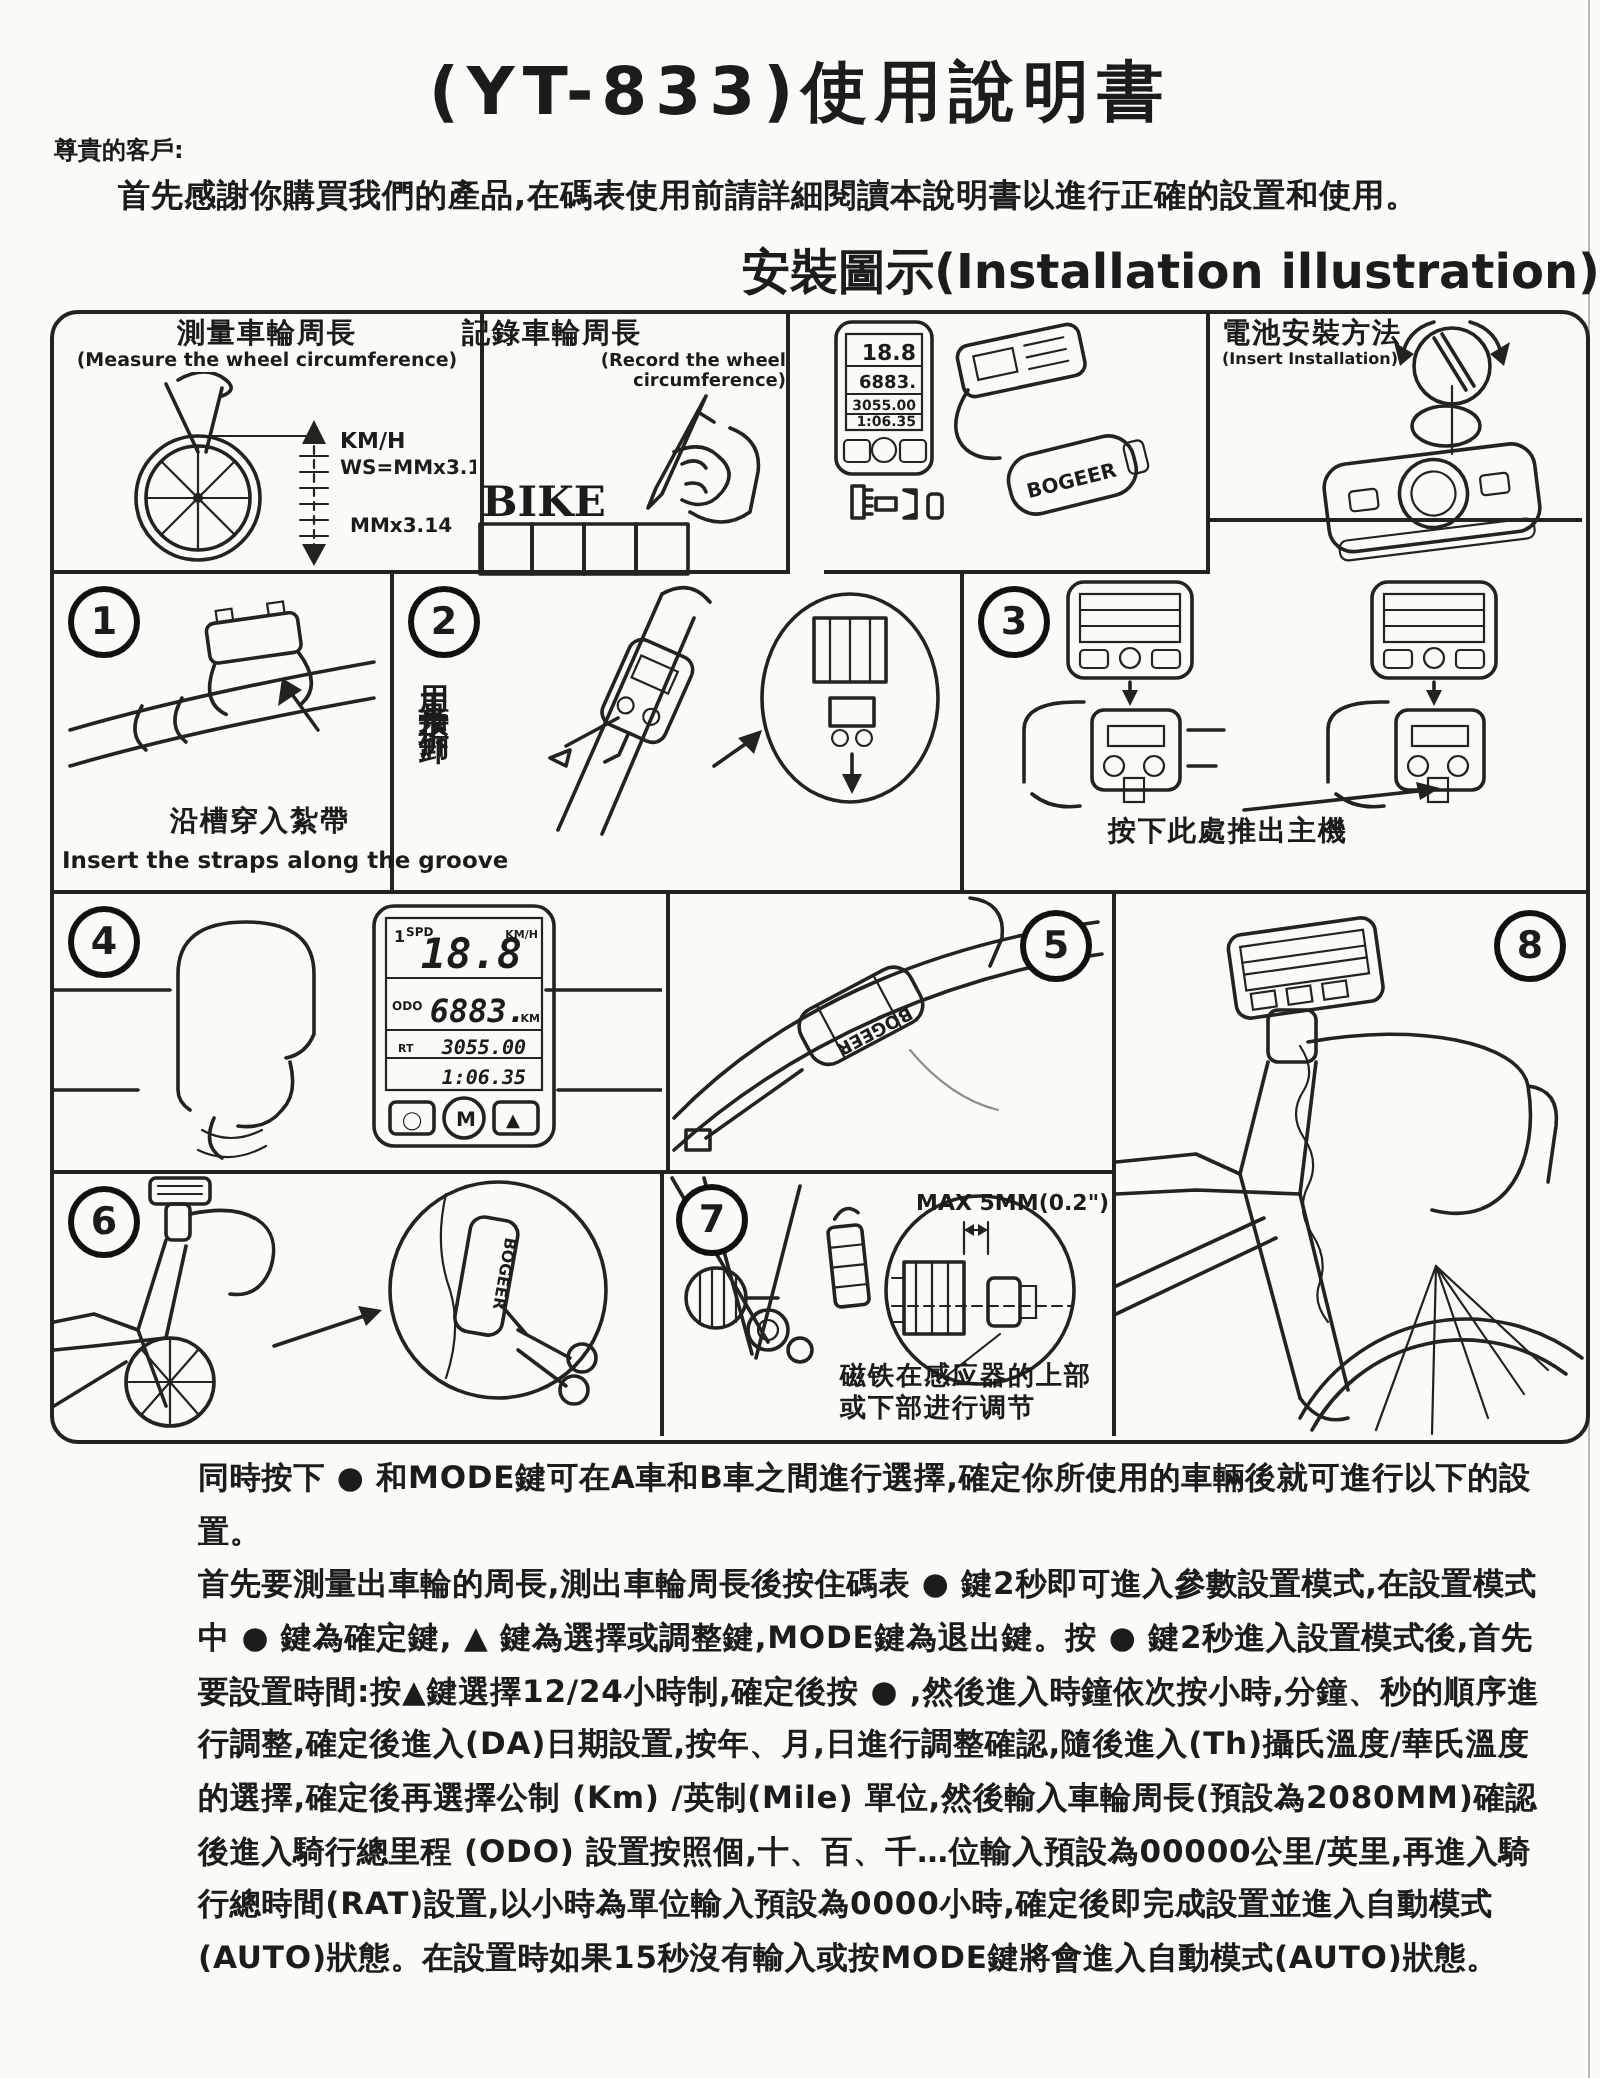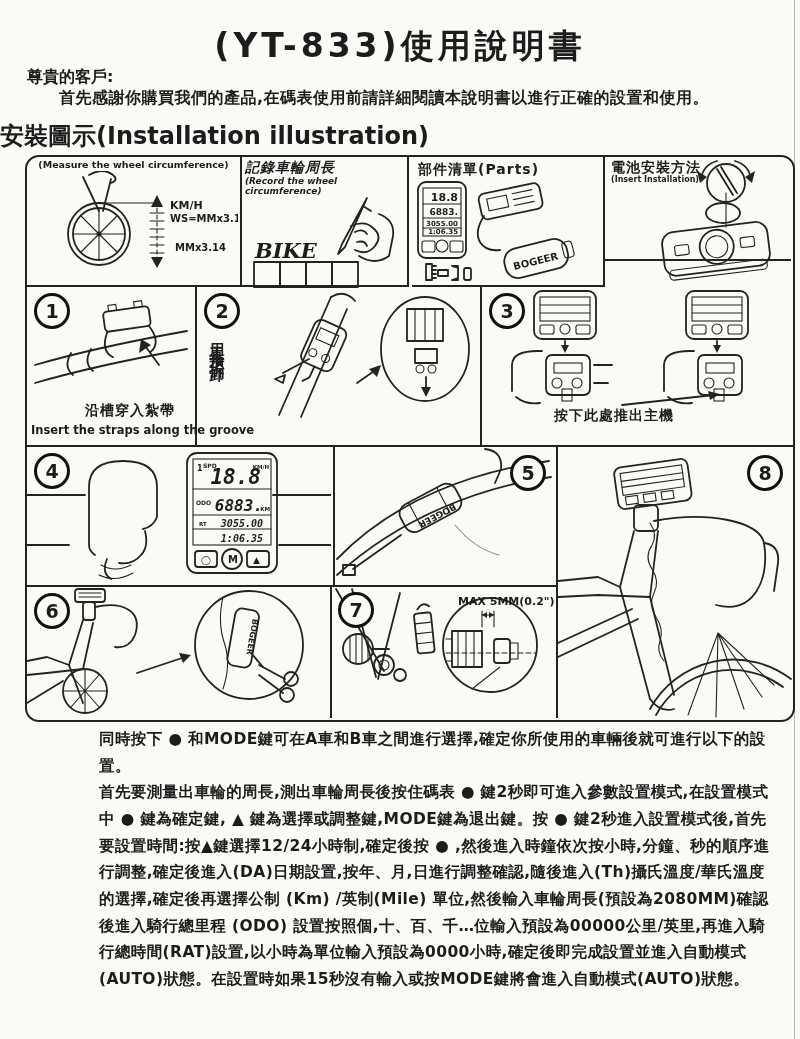--- a/index.html
+++ b/index.html
@@ -2,24 +2,24 @@
 <html><head>
 <meta charset="utf-8">
 <style>
   html,body{margin:0;padding:0;background:#e8e8e4;}
   .page{position:relative;width:800px;height:1039px;background:#fbfaf6;
         font-family:"DejaVu Sans",sans-serif;color:#1c1c1c;overflow:hidden;margin:0 auto;}
   .edge-line{position:absolute;top:0;right:5px;width:1px;height:100%;background:#b9b9b2;}
 
   .title{position:absolute;top:24px;left:0;width:100%;text-align:center;
          font-size:33px;font-weight:bold;letter-spacing:4px;}
-  .salutation{position:absolute;top:67px;left:27px;font-size:16px;font-weight:bold;}
+  .salutation{position:absolute;top:67px;left:27px;font-size:12px;font-weight:bold;}
   .intro{position:absolute;top:86px;left:27px;width:748px;font-size:16px;font-weight:bold;
          line-height:1.55;text-indent:2em;margin:0;letter-spacing:0.5px;}
-  .section-title{position:absolute;top:120px;left:0;width:100%;text-align:left;
+  .section-title{position:absolute;top:120px;left:0;width:100%;text-align:right;
          font-size:24px;font-weight:bold;}
 
   .diagram{position:absolute;top:155px;left:25px;width:766px;height:563px;
            border:2.5px solid #24241f;border-radius:14px;}
   .panel{position:absolute;box-sizing:border-box;}
   .br{border-right:2px solid #24241f;}
   .bb{border-bottom:2px solid #24241f;}
 
   .p-head{font-weight:bold;line-height:1.12;}
   .p-head .zh{font-size:14px;letter-spacing:1px;}
@@ -57,63 +57,61 @@
 
   <div class="title">(YT-833)使用說明書</div>
   <div class="salutation">尊貴的客戶:</div>
   <p class="intro">首先感謝你購買我們的產品,在碼表使用前請詳細閱讀本說明書以進行正確的設置和使用。</p>
   <div class="section-title">安裝圖示(Installation illustration)</div>
 
   <div class="diagram">
 
     <div class="panel br bb" style="left:0;top:0;width:215px;height:130px;">
       <div class="p-head center" style="padding-top:3px;">
+        <div class="zh">測量車輪周長</div>
         <div class="en">(Measure the wheel circumference)</div>
       </div>
       <svg width="211" height="98" viewBox="0 0 211 98">
         <path class="ink" d="M62,4 q14,-8 24,0 q6,5 -2,8"></path>
         <path class="ink" d="M56,6 L72,40 M84,8 L76,40"></path>
         <circle class="ink" cx="72" cy="63" r="31"></circle>
         <circle class="ink" cx="72" cy="63" r="26"></circle>
         <circle class="ink-fill" cx="72" cy="63" r="2.5"></circle>
         <path class="ink-thin" d="M72,37 V89 M46,63 H98 M54,45 L90,81 M90,45 L54,81"></path>
         <path class="ink-thin" d="M72,32 H130"></path>
         <path class="ink-thin" d="M130,30 V92" stroke-dasharray="4 3"></path>
         <polygon class="ink-fill" points="130,24 124,36 136,36"></polygon>
         <polygon class="ink-fill" points="130,97 124,86 136,86"></polygon>
         <path class="ink-thin" d="M123,42 h14 M123,50 h14 M123,58 h14 M123,66 h14 M123,74 h14 M123,82 h14"></path>
         <text class="lbl" x="143" y="38" font-size="11">KM/H</text>
         <text class="lbl" x="143" y="51" font-size="10">WS=MMx3.14</text>
         <text class="lbl" x="148" y="80" font-size="10">MMx3.14</text>
       </svg>
     </div>
 
-    <div class="panel br bb" style="left:212px;top:0;width:170px;height:130px;font-style:italic;">
+    <div class="panel br bb" style="left:198px;top:0;width:170px;height:130px;">
       <div class="p-head" style="padding:3px 0 0 6px;">
         <div class="zh">記錄車輪周長</div>
-        <div class="en" style="font-size:9px;">(Record the wheel circumference)</div>
+        <div class="en" style="font-size:9px;text-align:right;">(Record the wheel circumference)</div>
       </div>
       <svg width="166" height="96" viewBox="0 0 166 96">
         <path class="ink" d="M128,2 L103,48 L99,58 L106,51 Z"></path>
         <path class="ink" d="M124,10 L132,15"></path>
         <path class="ink" d="M112,30 q14,-6 22,2 q10,8 2,18 q-8,10 -20,4"></path>
         <path class="ink" d="M116,36 q8,-4 12,2 M118,46 q8,-2 10,4"></path>
         <path class="ink" d="M140,18 q16,6 14,22 L150,60 q-14,10 -30,0"></path>
         <text class="lbl" x="16" y="62" font-size="21" font-family="DejaVu Serif, serif">BIKE</text>
         <rect class="ink" x="15" y="66" width="26" height="25"></rect>
         <rect class="ink" x="41" y="66" width="26" height="25"></rect>
         <rect class="ink" x="67" y="66" width="26" height="25"></rect>
         <rect class="ink" x="93" y="66" width="26" height="25"></rect>
       </svg>
     </div>
 
     <div class="panel br bb" style="left:385px;top:0;width:193px;height:130px;">
-      <div class="p-head" style="padding:3px 0 0 6px;">
-        <span class="zh">部件清單(Parts)</span>
-      </div>
       <svg width="189" height="106" viewBox="0 0 189 106">
         <rect class="ink" x="6" y="4" width="48" height="76" rx="8"></rect>
         <rect class="ink-thin" x="11" y="10" width="38" height="48"></rect>
         <path class="ink-thin" d="M11,26 h38 M11,40 h38 M11,50 h38"></path>
         <text class="lbl" x="46" y="23" font-size="11" text-anchor="end">18.8</text>
         <text class="lbl" x="46" y="37" font-size="9" text-anchor="end">6883.</text>
         <text class="lbl" x="46" y="48" font-size="7" text-anchor="end">3055.00</text>
         <text class="lbl" x="46" y="56" font-size="7" text-anchor="end">1:06.35</text>
         <rect class="ink-thin" x="10" y="63" width="13" height="11" rx="2"></rect>
         <circle class="ink-thin" cx="30" cy="68" r="6"></circle>
@@ -368,20 +366,21 @@
         <path class="ink-thin" d="M120,52 h-6 M120,74 h-6 M126,44 v36 M134,44 v36 M142,44 v36"></path>
         <rect class="ink" x="162" y="52" width="16" height="24" rx="3"></rect>
         <path class="ink-thin" d="M178,56 h8 v16 h-8"></path>
         <path class="ink-thin" d="M150,40 v-16 M162,40 v-16"></path>
         <path class="ink-thin" d="M150,28 h12"></path>
         <polygon class="ink-fill" points="150,28 155,25 155,31"></polygon>
         <polygon class="ink-fill" points="162,28 157,25 157,31"></polygon>
         <text class="lbl" x="126" y="18" font-size="11">MAX 5MM(0.2")</text>
         <path class="ink-thin" d="M168,80 L140,102"></path>
       </svg>
+      <div class="cap-zh" style="left:88px;top:94px;width:130px;white-space:normal;font-size:13px;line-height:1.25;">磁铁在感应器的上部或下部进行调节</div>
     </div>
   </div>
 
   <div class="bodytext">
     <p class="ind">同時按下 ● 和MODE鍵可在A車和B車之間進行選擇,確定你所使用的車輛後就可進行以下的設置。</p>
     <p class="ind">首先要測量出車輪的周長,測出車輪周長後按住碼表 ● 鍵2秒即可進入參數設置模式,在設置模式中 ● 鍵為確定鍵, ▲ 鍵為選擇或調整鍵,MODE鍵為退出鍵。按 ● 鍵2秒進入設置模式後,首先要設置時間:按▲鍵選擇12/24小時制,確定後按 ● ,然後進入時鐘依次按小時,分鐘、秒的順序進行調整,確定後進入(DA)日期設置,按年、月,日進行調整確認,隨後進入(Th)攝氏溫度/華氏溫度的選擇,確定後再選擇公制 (Km) /英制(Mile) 單位,然後輸入車輪周長(預設為2080MM)確認後進入騎行總里程 (ODO) 設置按照個,十、百、千…位輸入預設為00000公里/英里,再進入騎行總時間(RAT)設置,以小時為單位輸入預設為0000小時,確定後即完成設置並進入自動模式(AUTO)狀態。在設置時如果15秒沒有輸入或按MODE鍵將會進入自動模式(AUTO)狀態。</p>
   </div>
 </div>
 
 </body></html>

